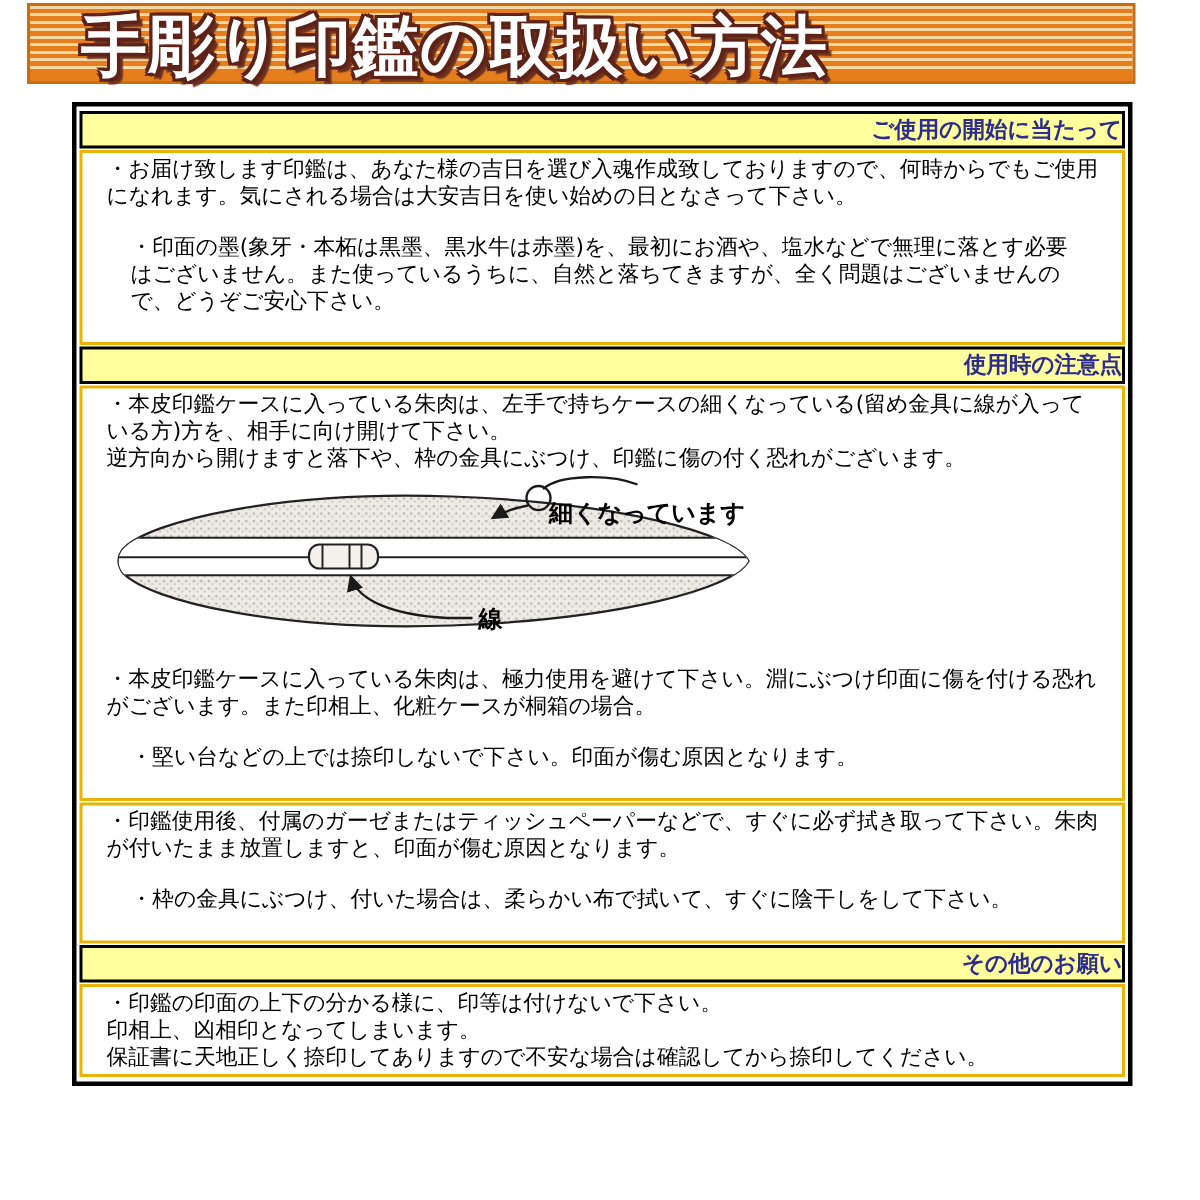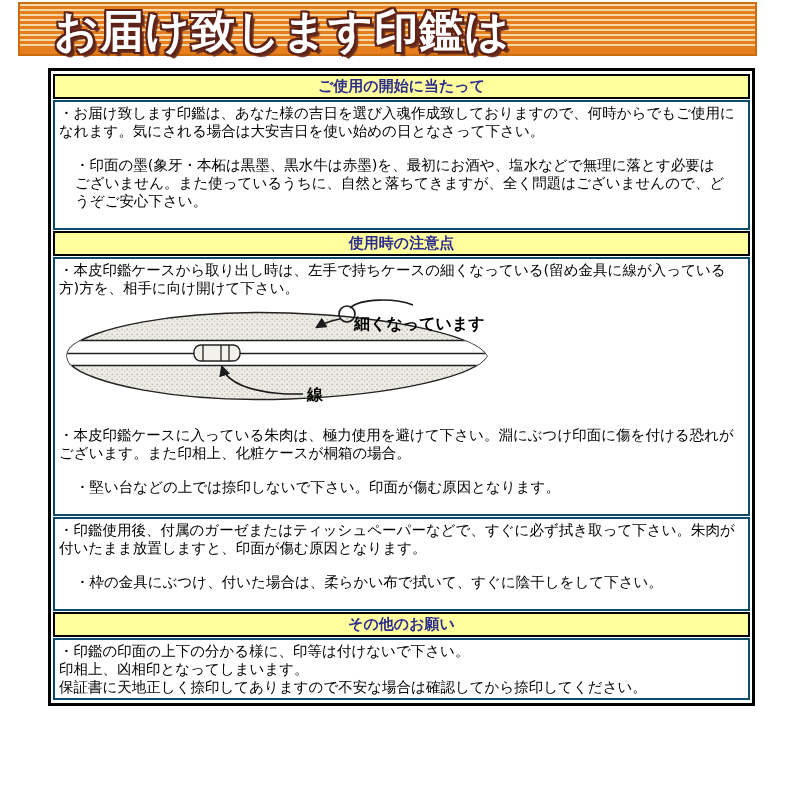--- a/index.html
+++ b/index.html
@@ -11,50 +11,51 @@
       linear-gradient(#e67e1e,#e67e1e) left bottom/100% 7px no-repeat,
       repeating-linear-gradient(180deg,#f6d7a6 0 2px,#e67e1e 2px 5px);}
   .banner-title{position:absolute;left:34px;top:-2px;font-size:44px;font-weight:bold;color:#fff;
     letter-spacing:1px;white-space:nowrap;
     text-shadow:2px 0 0 #5e2318,-2px 0 0 #5e2318,0 2px 0 #5e2318,0 -2px 0 #5e2318,
       2px 2px 0 #5e2318,-2px 2px 0 #5e2318,2px -2px 0 #5e2318,-2px -2px 0 #5e2318,
       4px 4px 1px #6b2f1e;}
   
   .frame{margin:12px 0 0 48px;width:697px;border:3px solid #000;padding:2px;background:#fff;}
   .sec-h{border:2px solid #000;background:#ffff9e;color:#2d2d8f;font-weight:bold;
-    font-size:15px;line-height:19px;text-align:center;padding:1px 0;margin:1px 0;}
-  .sec-b{border:2px solid #0c4a6e;padding:2px 4px;font-size:14.5px;line-height:18px;
+    font-size:15px;line-height:19px;text-align:right;padding:1px 0;margin:1px 0;}
+  .sec-b{border:2px solid #eab308;padding:2px 16px;font-size:14.5px;line-height:18px;
     color:#000;margin:1px 0;}
   .sec-b p{margin:0 0 12px 0;}
   .sec-b p.tight{margin:0;}
   .sec-b p.last{margin:16px;}
   .b1{min-height:100px}.b2{min-height:218px}.b3{min-height:66px}.b4{min-height:102px}.b5{min-height:54px}
   .b4 p{margin:0 0 11px 0}.b4 p.last{margin:0}
   
   .diagram{margin:1px 0 16px 2px;width:455px;height:112px;}
   .diagram svg{overflow:visible;display:block;}
 </style>
 </head>
 <body>
 
 <div class="banner">
-  <div class="banner-title">お届け致します印鑑は</div>
+  <div class="banner-title">手彫り印鑑の取扱い方法</div>
 </div>
 
 <div class="frame">
 
   <div class="sec-h">ご使用の開始に当たって</div>
   <div class="sec-b b1">
     <p>・お届け致します印鑑は、あなた様の吉日を選び入魂作成致しておりますので、何時からでもご使用になれます。気にされる場合は大安吉日を使い始めの日となさって下さい。</p>
     <p class="last">・印面の墨(象牙・本柘は黒墨、黒水牛は赤墨)を、最初にお酒や、塩水などで無理に落とす必要はございません。また使っているうちに、自然と落ちてきますが、全く問題はございませんので、どうぞご安心下さい。</p>
   </div>
 
   <div class="sec-h">使用時の注意点</div>
   <div class="sec-b b2">
-    <p class="tight">・本皮印鑑ケースから取り出し時は、左手で持ちケースの細くなっている(留め金具に線が入っている方)方を、相手に向け開けて下さい。</p>
+    <p class="tight">・本皮印鑑ケースに入っている朱肉は、左手で持ちケースの細くなっている(留め金具に線が入っている方)方を、相手に向け開けて下さい。</p>
+    <p class="tight">逆方向から開けますと落下や、枠の金具にぶつけ、印鑑に傷の付く恐れがございます。</p>
 
     <div class="diagram">
       <svg width="455" height="112" viewBox="0 0 455 112">
         <defs>
           <pattern id="stip" width="5" height="5" patternUnits="userSpaceOnUse">
             <rect width="5" height="5" fill="#edebe6"></rect>
             <circle cx="1.2" cy="1.4" r="0.8" fill="#b8b4aa"></circle>
             <circle cx="3.6" cy="3.4" r="0.7" fill="#c6c2b8"></circle>
           </pattern>
           <clipPath id="caseclip">

